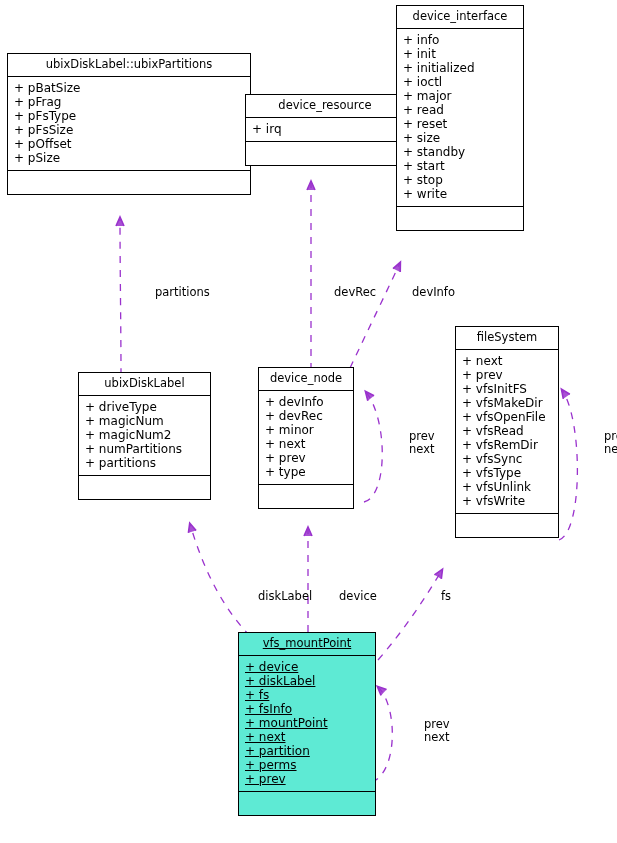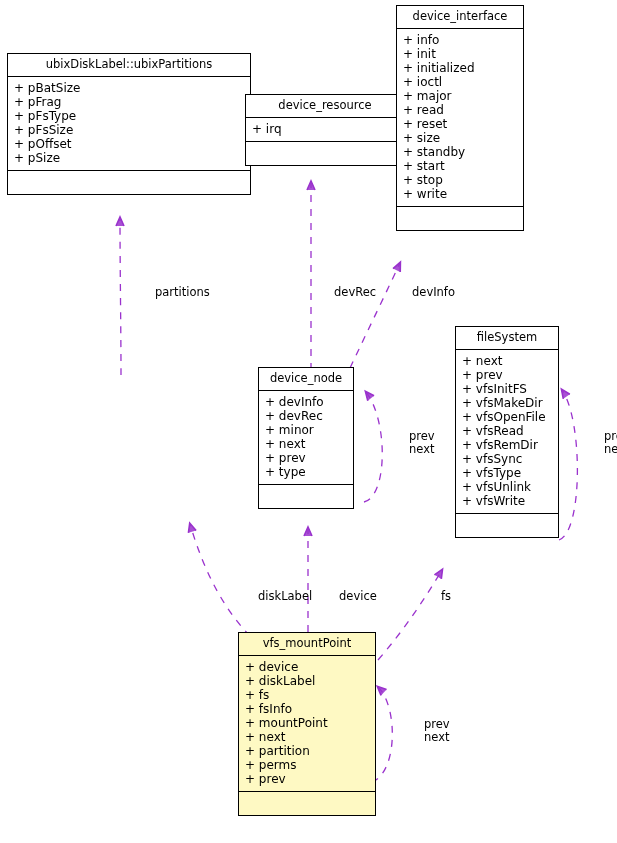--- a/index.html
+++ b/index.html
@@ -28,21 +28,22 @@
   .uml-class {
     position: absolute;
     box-sizing: border-box;
     border: 1px solid #000000;
     background: #ffffff;
     font-size: 11.5px;
     line-height: 1;
     color: #000000;
   }
   .uml-class.filled {
-    background: #fef9c3;
+    background: #5eead4;
+    text-decoration: underline;
   }
   .cls-title {
     text-align: center;
     padding: 5px 6px 5px 6px;
     border-bottom: 1px solid #000000;
     font-size: 11.5px;
     white-space: nowrap;
   }
   .cls-attrs {
     border-bottom: 1px solid #000000;
@@ -131,20 +132,31 @@
       <div class="attr">+ reset</div>
       <div class="attr">+ size</div>
       <div class="attr">+ standby</div>
       <div class="attr">+ start</div>
       <div class="attr">+ stop</div>
       <div class="attr">+ write</div>
     </div>
     <div class="cls-ops"></div>
   </div>
 
+  <div class="uml-class" style="left:78px; top:372px; width:133px;">
+    <div class="cls-title">ubixDiskLabel</div>
+    <div class="cls-attrs">
+      <div class="attr">+ driveType</div>
+      <div class="attr">+ magicNum</div>
+      <div class="attr">+ magicNum2</div>
+      <div class="attr">+ numPartitions</div>
+      <div class="attr">+ partitions</div>
+    </div>
+    <div class="cls-ops"></div>
+  </div>
 
   <div class="uml-class" style="left:258px; top:367px; width:96px;">
     <div class="cls-title">device_node</div>
     <div class="cls-attrs">
       <div class="attr">+ devInfo</div>
       <div class="attr">+ devRec</div>
       <div class="attr">+ minor</div>
       <div class="attr">+ next</div>
       <div class="attr">+ prev</div>
       <div class="attr">+ type</div>

